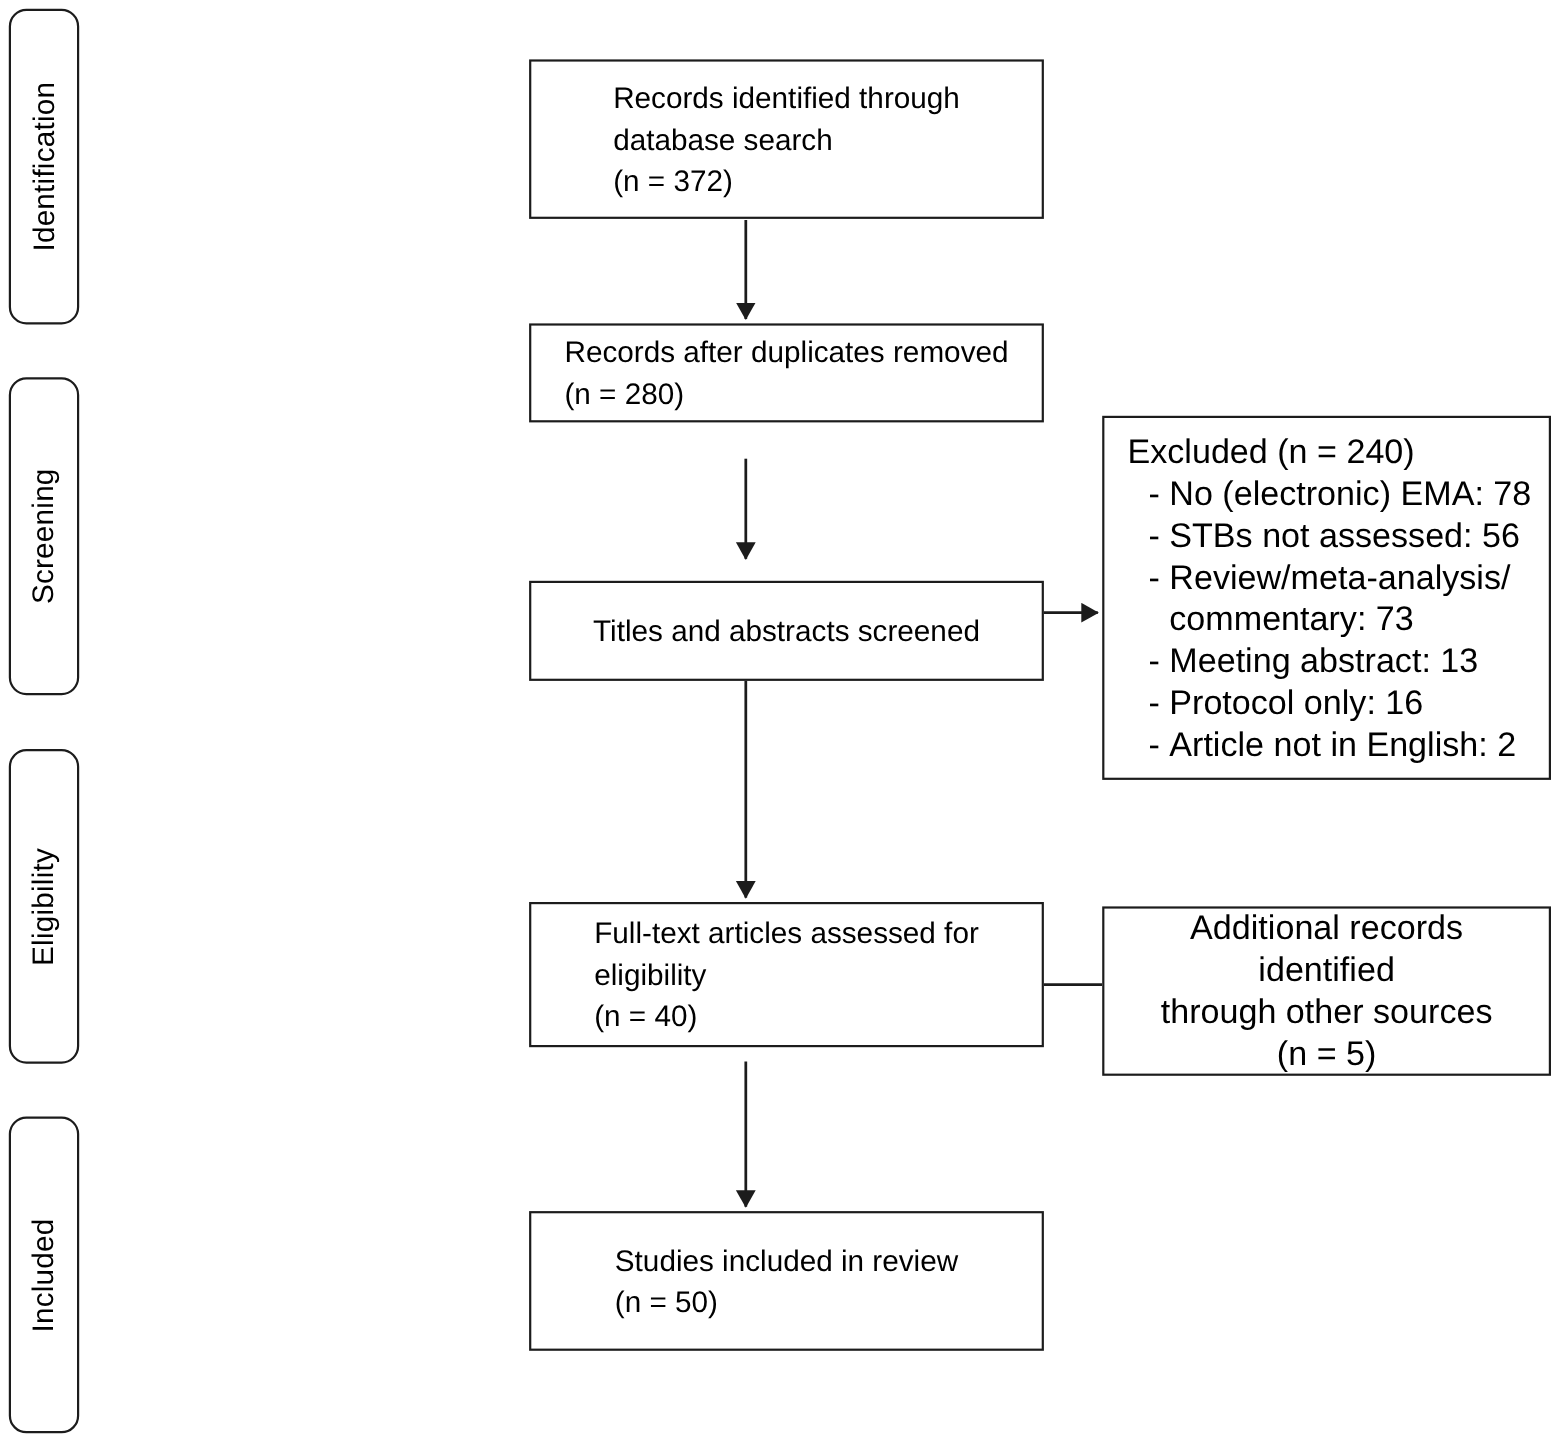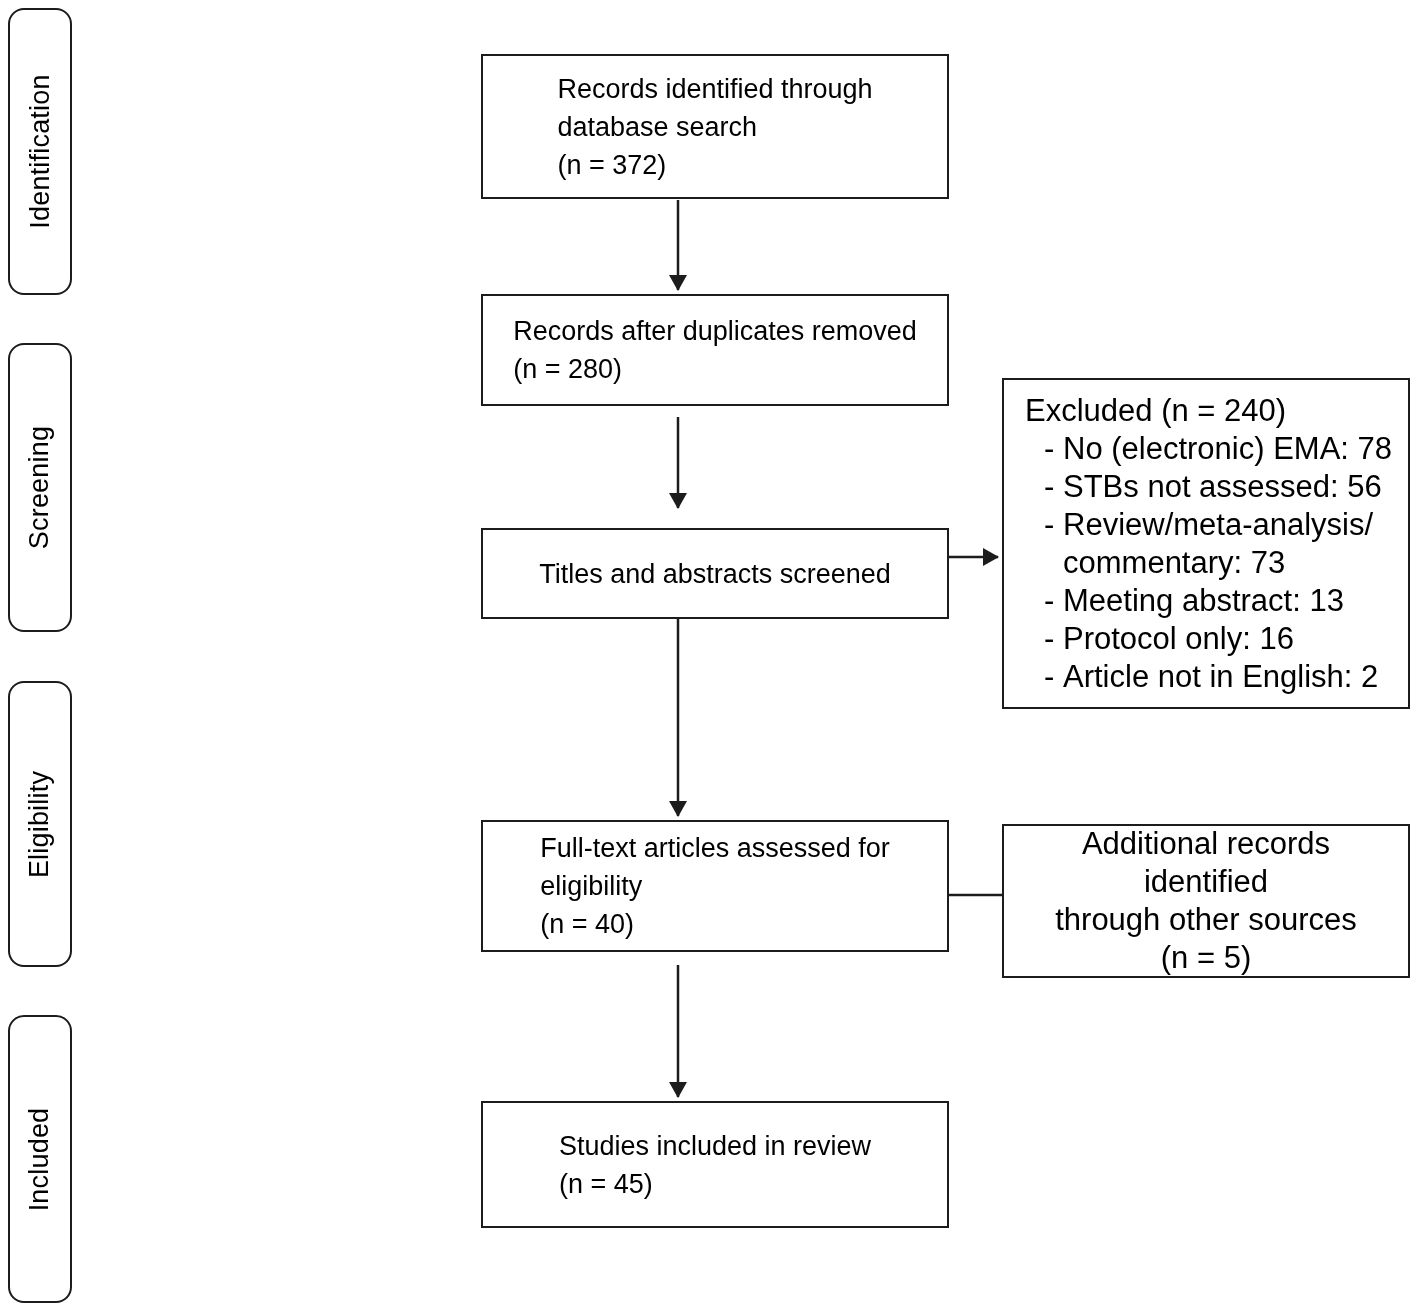--- a/index.html
+++ b/index.html
@@ -53,21 +53,21 @@
     align-items: center;
     justify-content: center;
     text-align: left;
     font-size: 27px;
     line-height: 38px;
     white-space: pre-line;
     padding: 4px 18px;
     margin-left: 41px;
   }
   .box-records-identified { top: 54px;   height: 145px; }
-  .box-duplicates-removed { top: 294px;  height: 112px; }
+  .box-duplicates-removed { top: 294px;  height: 90px; }
   .box-titles-screened    { top: 528px;  height: 91px;  }
   .box-fulltext-assessed  { top: 820px;  height: 132px; }
   .box-included           { top: 1101px; height: 127px; }
 
   
   .side-box {
     position: absolute;
     left: 1002px;
     width: 408px;
     border: 2.5px solid #1c1c1c;
@@ -159,21 +159,21 @@
   <div class="flow-box box-duplicates-removed">Records after duplicates removed
 (n = 280)</div>
 
   <div class="flow-box box-titles-screened">Titles and abstracts screened</div>
 
   <div class="flow-box box-fulltext-assessed">Full-text articles assessed for
 eligibility
 (n = 40)</div>
 
   <div class="flow-box box-included">Studies included in review
-(n = 45)</div>
+(n = 50)</div>
 
   <div class="side-box box-excluded">
     <div class="excluded-title">Excluded (n = 240)</div>
     <div class="excluded-list">
       <div class="excluded-item">
         <span class="dash">-</span>
         <span class="item-text">No (electronic) EMA: 78</span>
       </div>
       <div class="excluded-item">
         <span class="dash">-</span>

